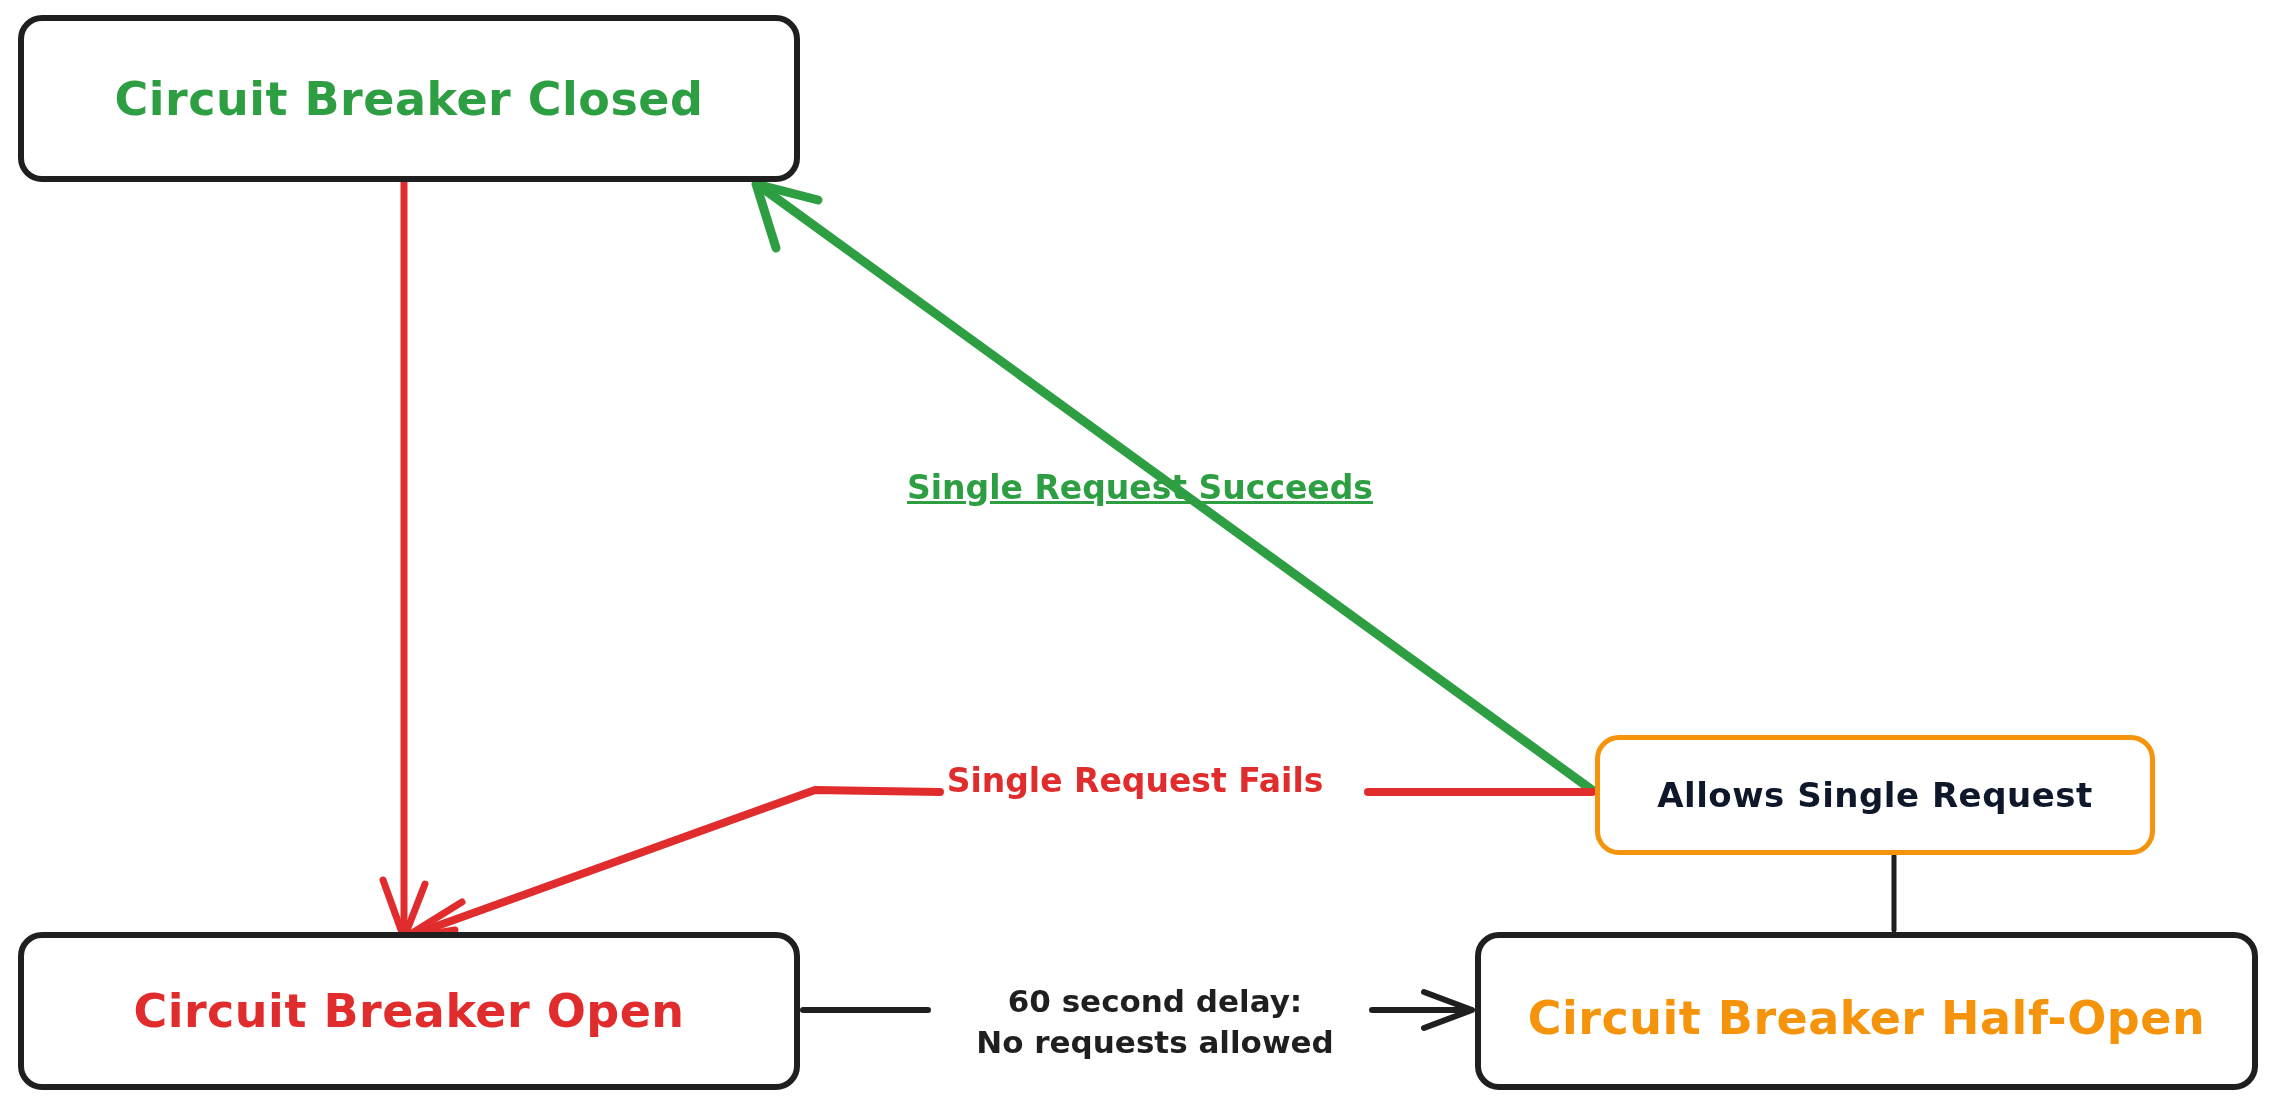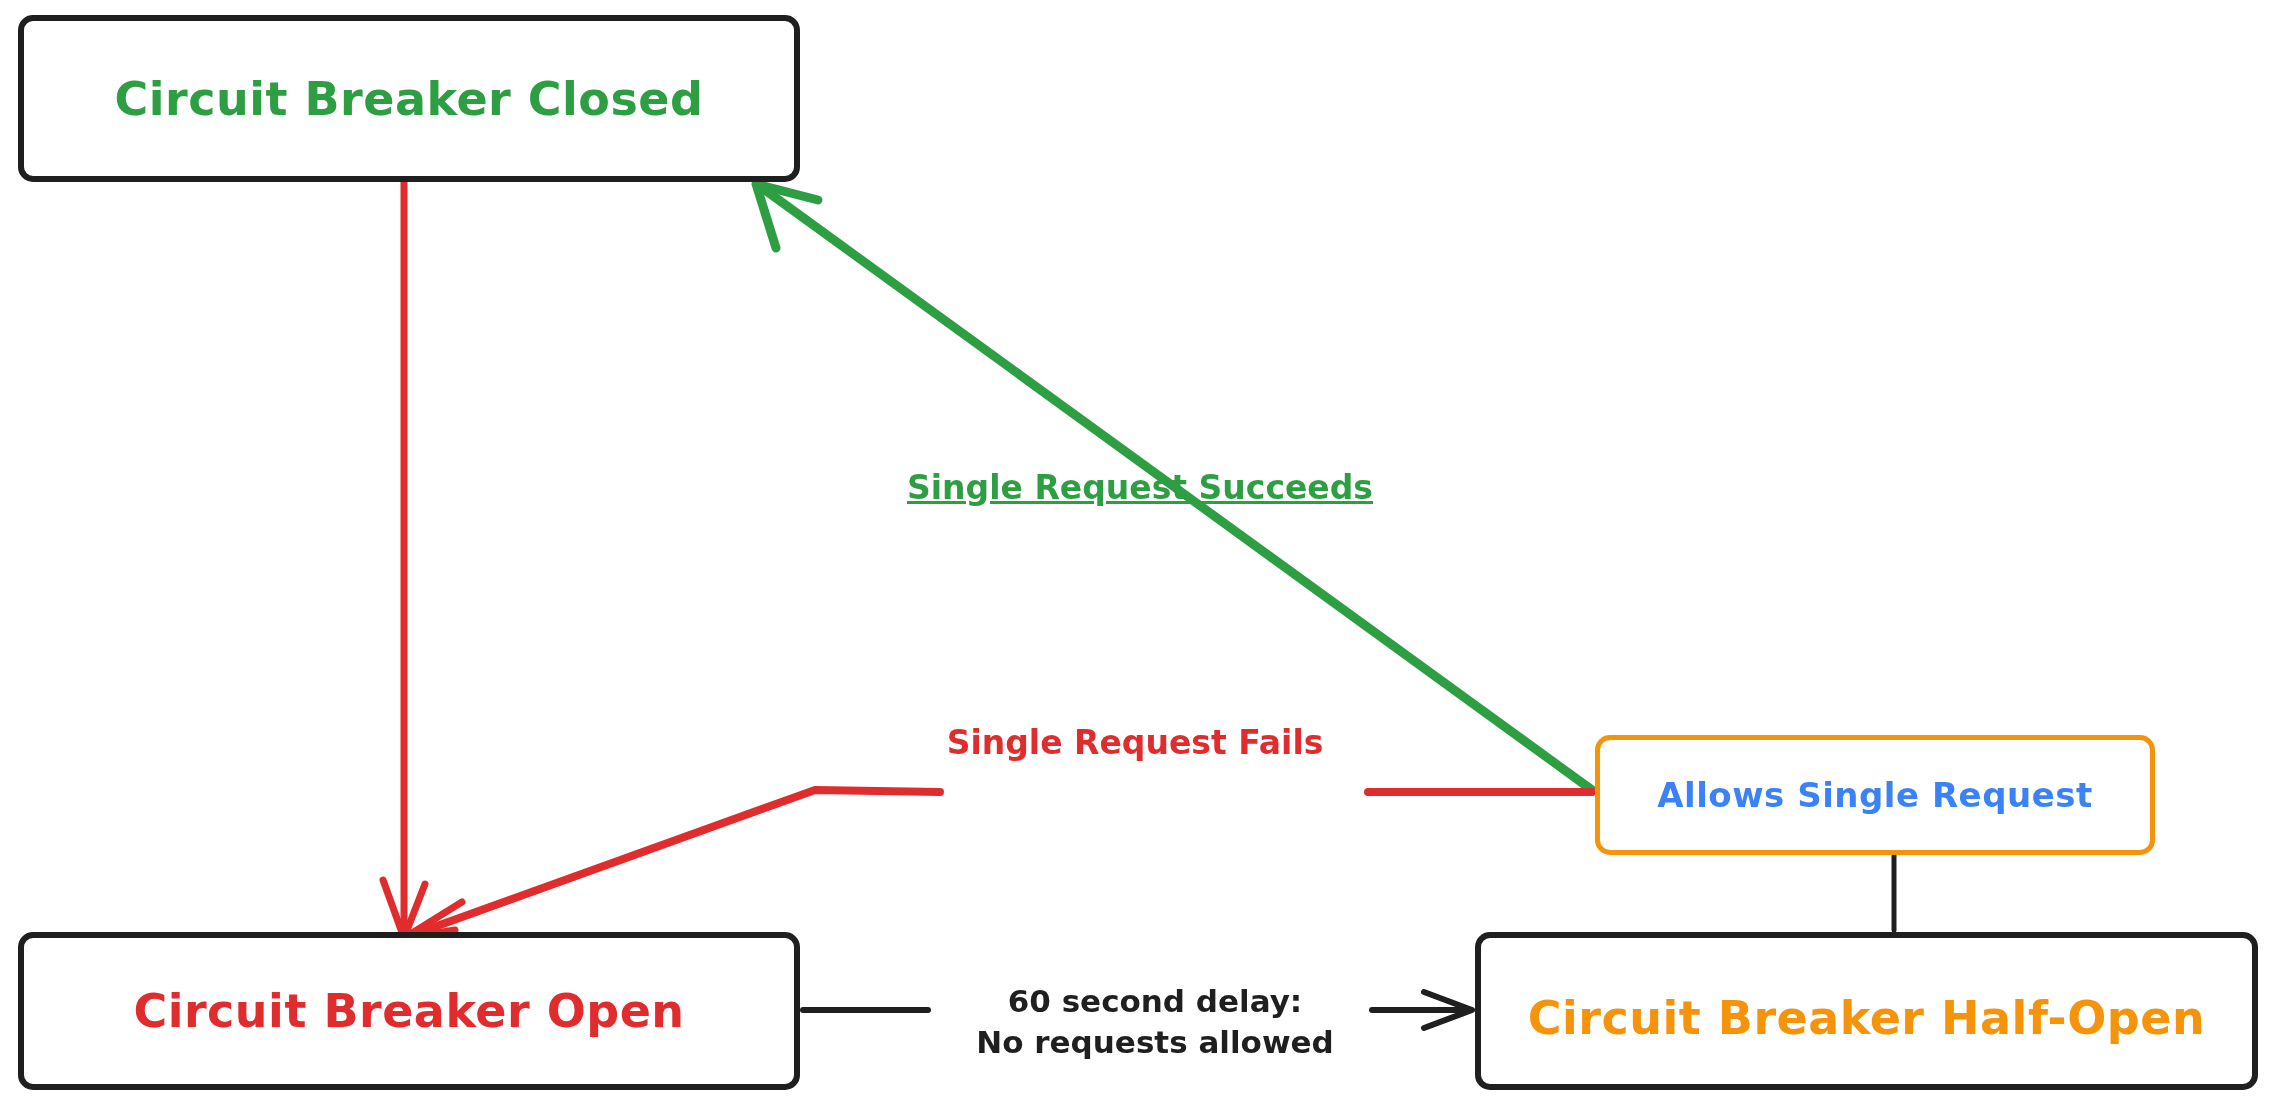--- a/index.html
+++ b/index.html
@@ -2,49 +2,49 @@
 <html><head>
 <meta charset="utf-8">
 <style>
   html,body{margin:0;padding:0;background:#ffffff;}
   body{width:2272px;height:1107px;overflow:hidden;
        font-family:"DejaVu Sans",sans-serif;}
   #stage{position:relative;width:2272px;height:1107px;background:#fff;}
   #wires{position:absolute;left:0;top:0;width:2272px;height:1107px;}
 
   .node{position:absolute;box-sizing:border-box;background:#fff;
-        border:6px solid #1f1f1f;border-radius:15px;
+        border:6px solid #1f1f1f;border-radius:24px;
         display:flex;align-items:center;justify-content:center;}
   .node.orange-box{border-color:#f5930a;border-width:5px;}
   .node .node-label{
       font-family:"DejaVu Sans",sans-serif;
       font-weight:700;letter-spacing:.5px;white-space:nowrap;}
 
   #n-closed{left:18px;top:15px;width:782px;height:167px;}
   #n-closed .node-label{font-size:46px;color:#2e9e43;}
 
   #n-open{left:18px;top:932px;width:782px;height:158px;}
   #n-open .node-label{font-size:46px;color:#e02c2c;}
 
   #n-allows{left:1595px;top:735px;width:560px;height:120px;}
-  #n-allows .node-label{font-size:34px;color:#3b82f6;}
+  #n-allows .node-label{font-size:34px;color:#0f172a;}
 
   #n-halfopen{left:1475px;top:932px;width:783px;height:158px;}
   #n-halfopen .node-label{font-size:46px;color:#f5930a;margin-top:13px;}
 
   .edge-label{position:absolute;text-align:center;white-space:pre;
       font-family:"DejaVu Sans",sans-serif;font-weight:700;
       line-height:1.32;pointer-events:none;}
   .edge-label.red{color:#e02c2c;}
   .edge-label.green{color:#2e9e43;}
   .edge-label.black{color:#1f1f1f;font-weight:600;}
 
   #lbl-trips{left:140px;top:482px;width:440px;font-size:31px;}
   #lbl-succeeds{left:880px;top:466px;width:520px;font-size:33px;text-decoration:underline;}
-  #lbl-fails{left:905px;top:721px;width:460px;font-size:33px;}
+  #lbl-fails{left:905px;top:759px;width:460px;font-size:33px;}
   #lbl-delay{left:930px;top:981px;width:450px;font-size:31px;}
 </style>
 </head>
 <body>
 
 <div id="stage">
 
   <svg id="wires" viewBox="0 0 2272 1107" xmlns="http://www.w3.org/2000/svg">
 
     <g>

